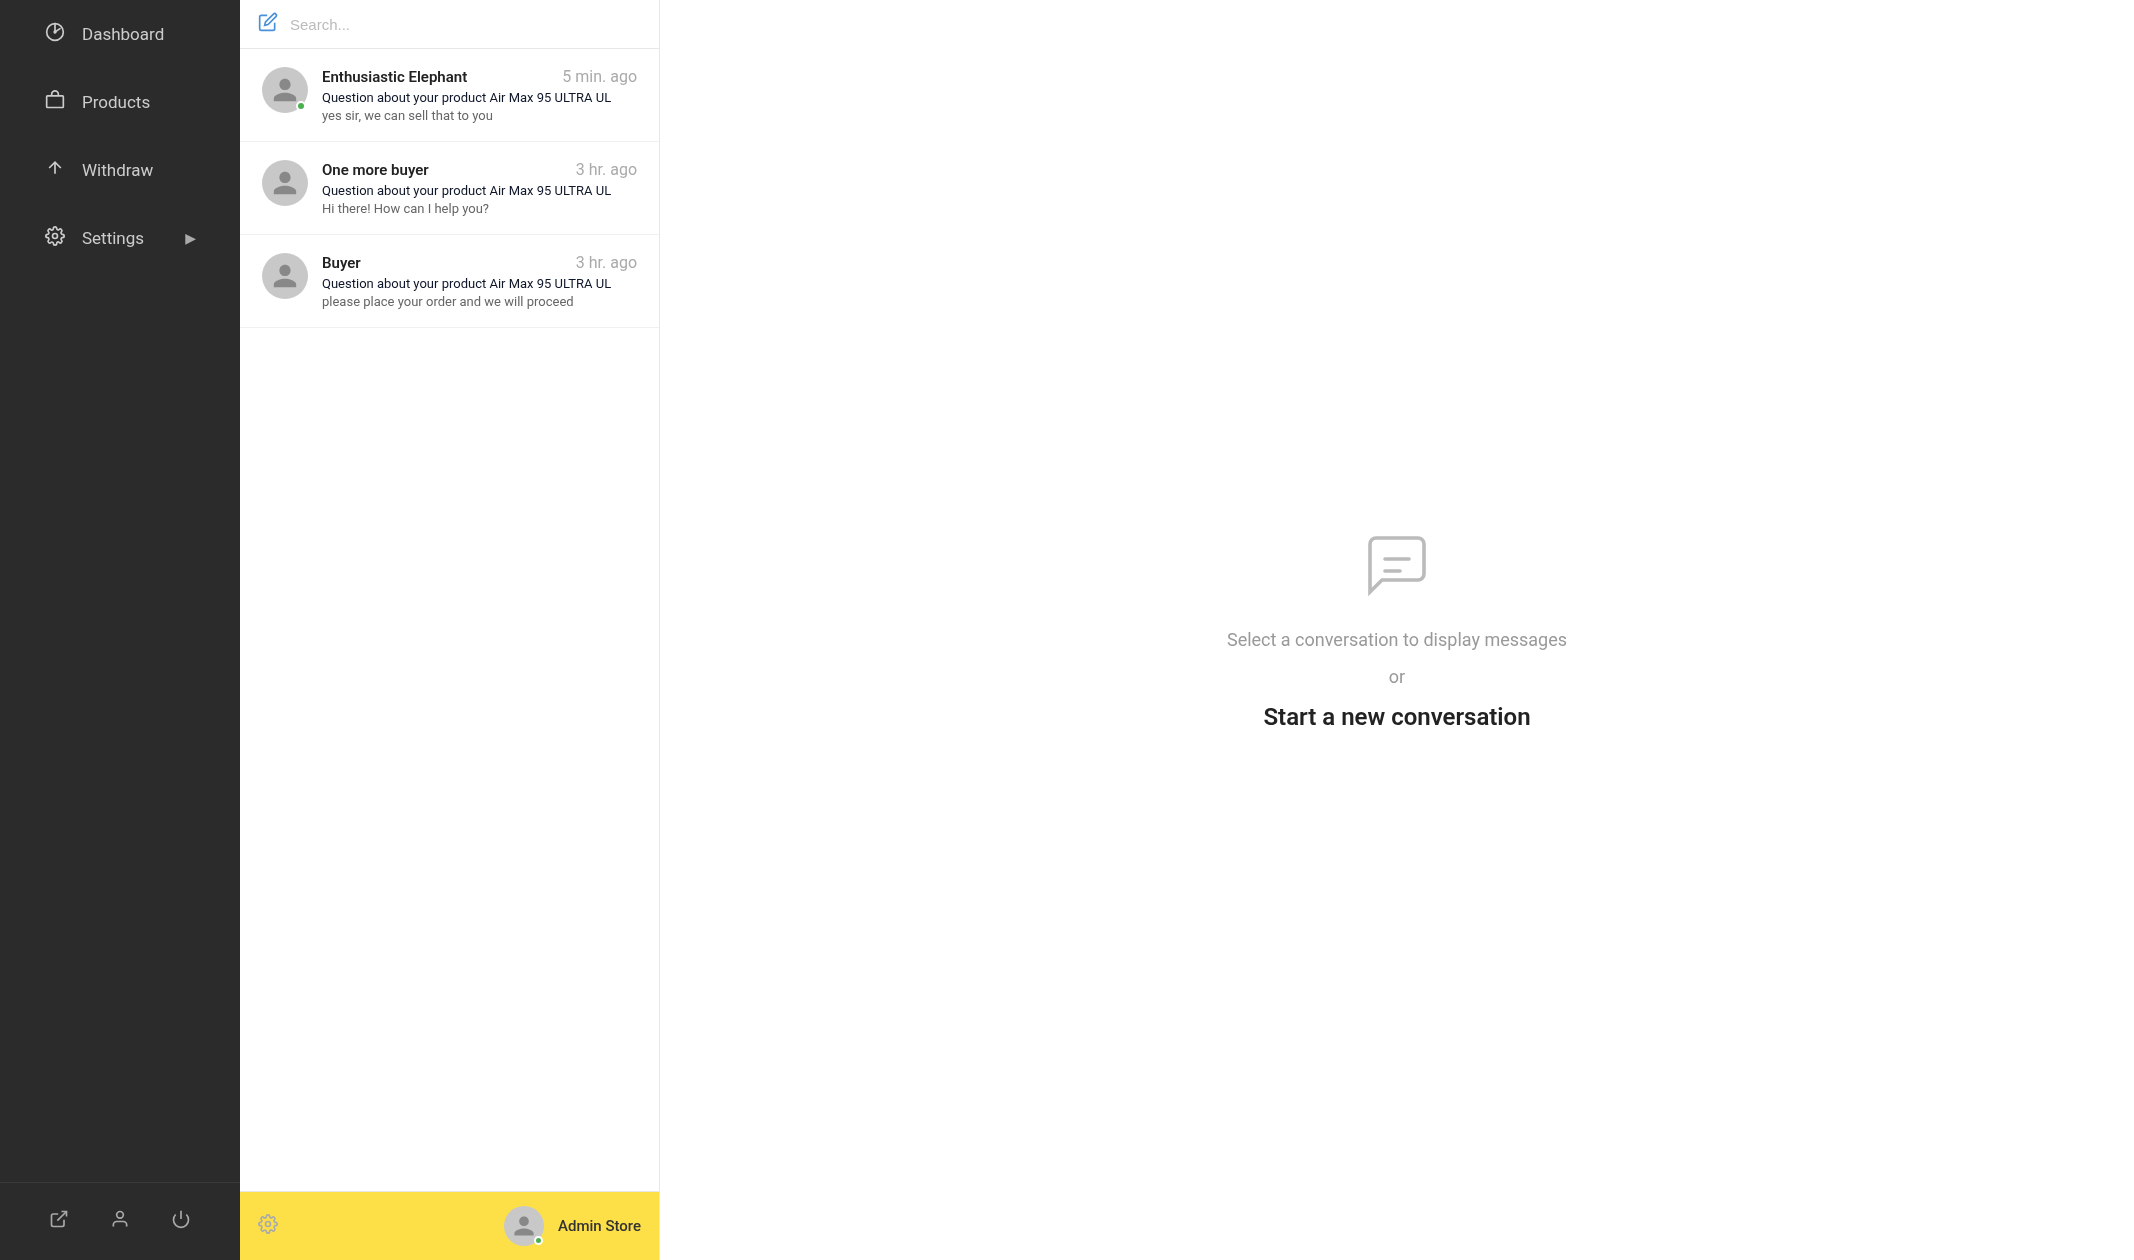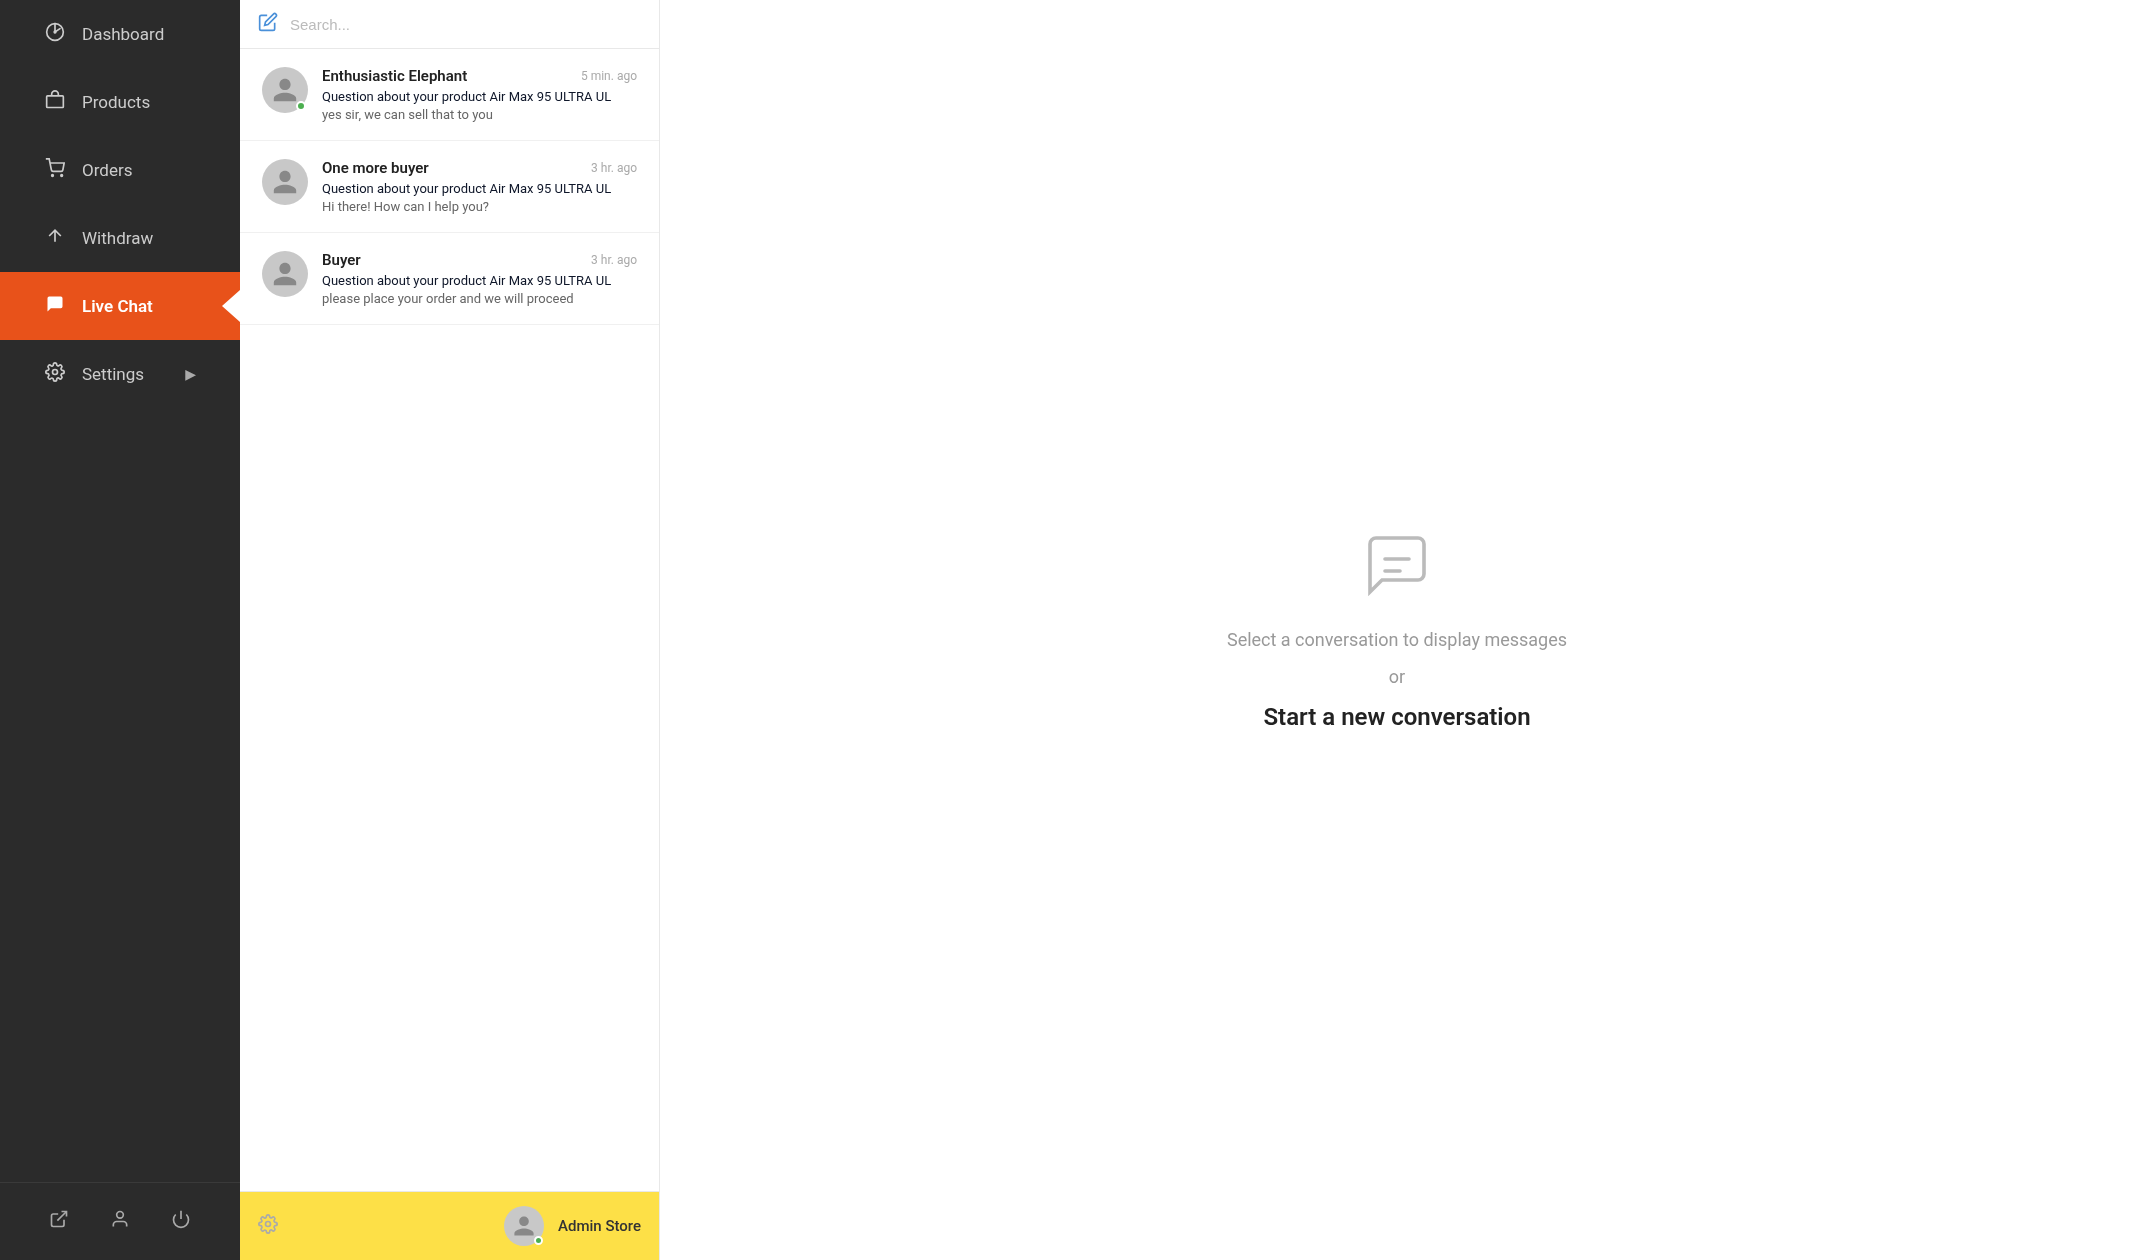--- a/index.html
+++ b/index.html
@@ -151,21 +151,21 @@
       border: 2px solid #fff;
     }
     .convo-content { flex: 1; min-width: 0; }
     .convo-top {
       display: flex;
       justify-content: space-between;
       align-items: center;
       margin-bottom: 4px;
     }
     .convo-name { font-weight: 600; font-size: 15px; color: #222; }
-    .convo-time { font-size: 12px; color: #aaa; white-space: nowrap; }
+    .convo-time { font-size: 16px; color: #aaa; white-space: nowrap; }
     .convo-subject { font-size: 13px; color: #0f172a; margin-bottom: 3px; white-space: nowrap; overflow: hidden; text-overflow: ellipsis; }
     .convo-preview { font-size: 13px; color: #666; white-space: nowrap; overflow: hidden; text-overflow: ellipsis; }
 
     
     .chat-footer {
       display: flex;
       align-items: center;
       gap: 14px;
       padding: 14px 18px;
       border-top: 1px solid #e8e8e8;
@@ -224,48 +224,30 @@
     <div class="sidebar-item">
       <span class="icon">
         <svg width="20" height="20" viewBox="0 0 24 24" fill="currentColor" xmlns="http://www.w3.org/2000/svg">
           <rect x="2" y="7" width="20" height="14" rx="1" fill="none" stroke="currentColor" stroke-width="2"></rect>
           <path d="M16 7V5a4 4 0 0 0-8 0v2" stroke="currentColor" stroke-width="2" fill="none"></path>
         </svg>
       </span>
       <span class="label">Products</span>
     </div>
 
-    <div class="sidebar-item">
-      <span class="icon">
-        <svg width="20" height="20" viewBox="0 0 24 24" fill="none" stroke="currentColor" stroke-width="2" xmlns="http://www.w3.org/2000/svg">
-          <circle cx="9" cy="21" r="1"></circle>
-            <circle cx="20" cy="21" r="1"></circle>
-          <path d="M1 1h4l2.68 13.39a2 2 0 0 0 2 1.61h9.72a2 2 0 0 0 2-1.61L23 6H6"></path>
-        </svg>
-      </span>
-      <span class="label">Orders</span>
-    </div>
 
     <div class="sidebar-item">
       <span class="icon">
         <svg width="20" height="20" viewBox="0 0 24 24" fill="none" stroke="currentColor" stroke-width="2" xmlns="http://www.w3.org/2000/svg">
           <path d="M12 19V6M5 12l7-7 7 7"></path>
         </svg>
       </span>
       <span class="label">Withdraw</span>
     </div>
 
-    <div class="sidebar-item active">
-      <span class="icon">
-        <svg width="20" height="20" viewBox="0 0 24 24" fill="currentColor" xmlns="http://www.w3.org/2000/svg">
-          <path d="M21 15a2 2 0 0 1-2 2H7l-4 4V5a2 2 0 0 1 2-2h14a2 2 0 0 1 2 2z"></path>
-        </svg>
-      </span>
-      <span class="label">Live Chat</span>
-    </div>
 
     <div class="sidebar-item has-arrow">
       <div class="left">
         <span class="icon">
           <svg width="20" height="20" viewBox="0 0 24 24" fill="none" stroke="currentColor" stroke-width="2" xmlns="http://www.w3.org/2000/svg">
             <circle cx="12" cy="12" r="3"></circle>
             <path d="M19.4 15a1.65 1.65 0 0 0 .33 1.82l.06.06a2 2 0 0 1-2.83 2.83l-.06-.06a1.65 1.65 0 0 0-1.82-.33 1.65 1.65 0 0 0-1 1.51V21a2 2 0 0 1-4 0v-.09A1.65 1.65 0 0 0 9 19.4a1.65 1.65 0 0 0-1.82.33l-.06.06a2 2 0 0 1-2.83-2.83l.06-.06A1.65 1.65 0 0 0 4.68 15a1.65 1.65 0 0 0-1.51-1H3a2 2 0 0 1 0-4h.09A1.65 1.65 0 0 0 4.6 9a1.65 1.65 0 0 0-.33-1.82l-.06-.06a2 2 0 0 1 2.83-2.83l.06.06A1.65 1.65 0 0 0 9 4.68a1.65 1.65 0 0 0 1-1.51V3a2 2 0 0 1 4 0v.09a1.65 1.65 0 0 0 1 1.51 1.65 1.65 0 0 0 1.82-.33l.06-.06a2 2 0 0 1 2.83 2.83l-.06.06A1.65 1.65 0 0 0 19.4 9a1.65 1.65 0 0 0 1.51 1H21a2 2 0 0 1 0 4h-.09a1.65 1.65 0 0 0-1.51 1z"></path>
           </svg>
         </span>
         <span class="label">Settings</span>

